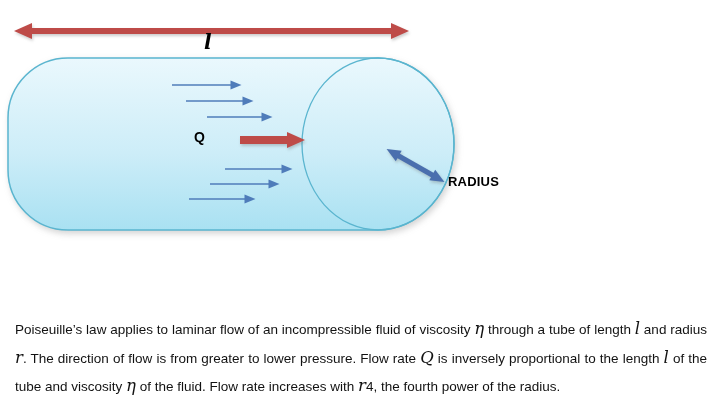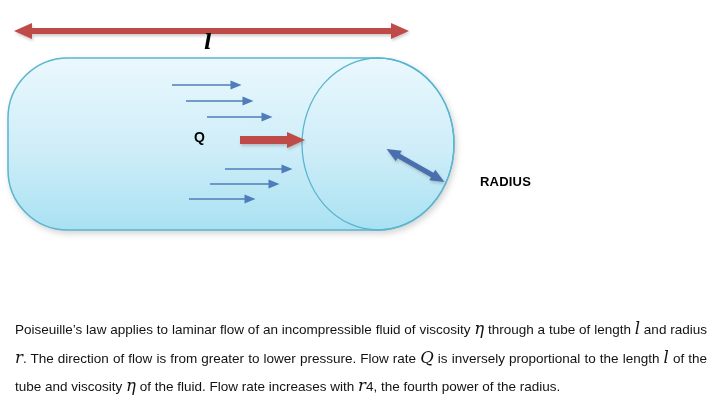--- a/index.html
+++ b/index.html
@@ -8,21 +8,21 @@
     font-family:"Liberation Sans",sans-serif;
   }
   .stage{position:relative;width:710px;height:404px;background:#ffffff;}
   .diagram-svg{position:absolute;left:0;top:0;}
   .tube-shadow{filter:drop-shadow(2px 3px 3px rgba(100,100,100,0.28));}
   .arrow-shadow{filter:drop-shadow(1.5px 2px 1.5px rgba(110,110,110,0.35));}
   .lbl{position:absolute;color:#000;font-weight:700;white-space:nowrap;}
   #lbl-l{left:204px;top:30px;font:600 italic 20px "DejaVu Serif",serif;}
   #lbl-q{left:194px;top:129px;font-size:14px;}
   #lbl-visc{left:156px;top:197px;font-size:14px;}
-  #lbl-radius{left:448px;top:174px;font-size:13px;letter-spacing:.2px;margin-left:32px;}
+  #lbl-radius{left:448px;top:174px;font-size:13px;letter-spacing:.2px;}
   .caption{
     position:absolute;left:10px;top:311px;width:692px;margin:5px;
     text-align:justify;font-size:13.5px;line-height:28.5px;color:#121212;
   }
   .var{
     font-family:"DejaVu Serif",serif;font-style:italic;
     font-size:16.5px;line-height:1;
   }
 </style>
 </head>

